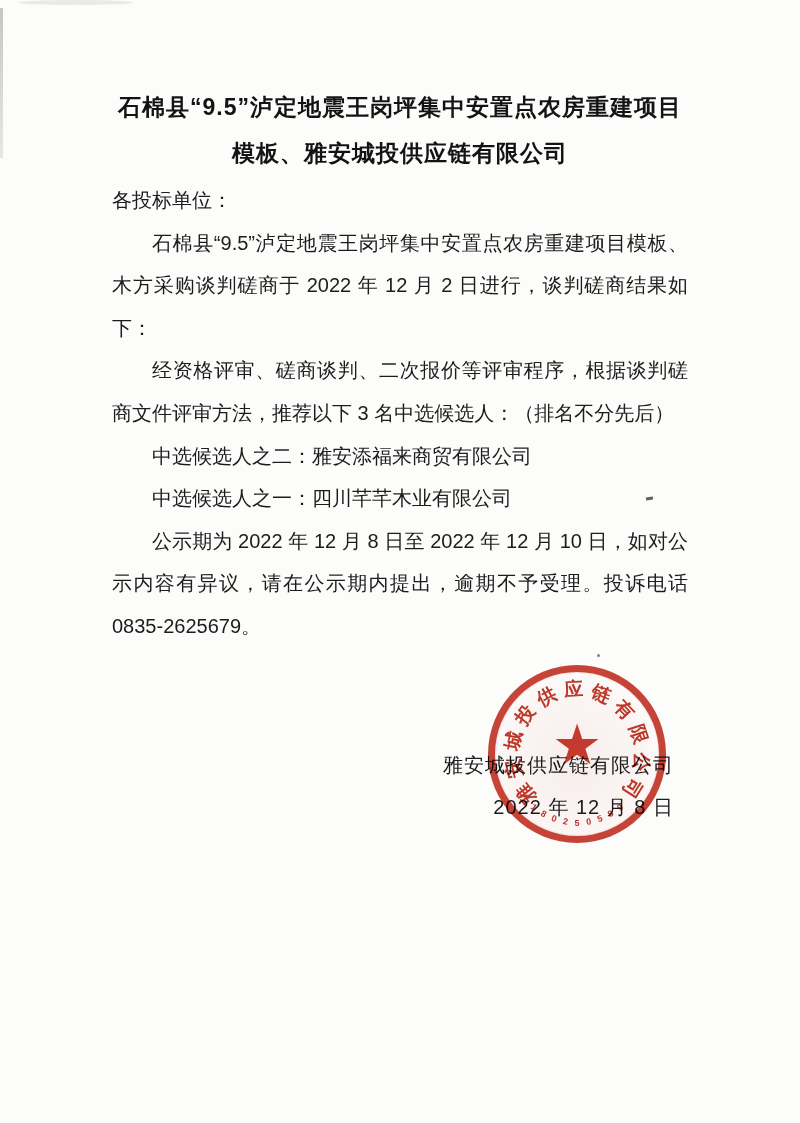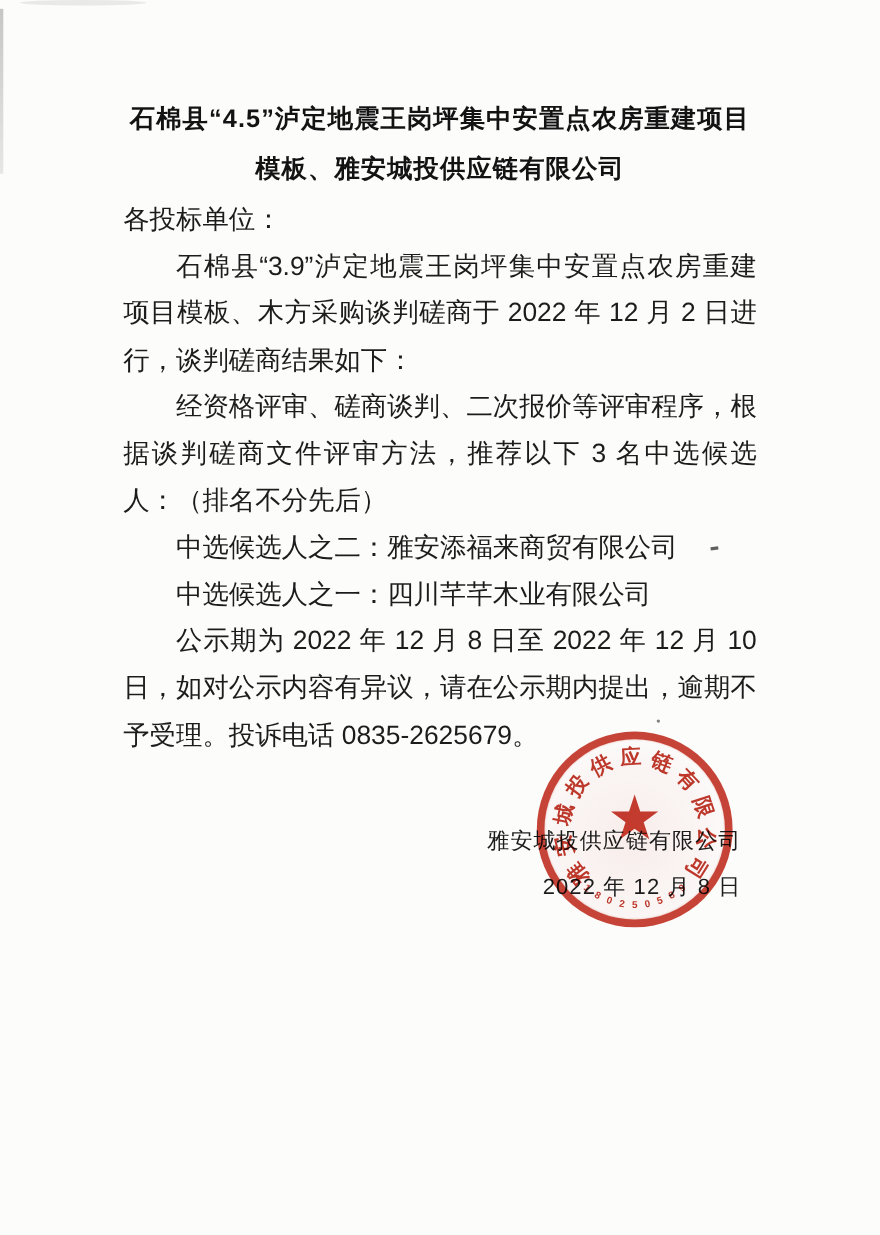--- a/index.html
+++ b/index.html
@@ -33,21 +33,21 @@
   
   .title-block {
     position: absolute; top: 84px; left: 0; right: 0;
     text-align: center; font-size: 23px; font-weight: 700;
     line-height: 46px; color: #131313; letter-spacing: 1px;
   }
   .title-line { display: block; }
   
   .body-block {
     position: absolute; top: 179px; left: 112px; width: 576px;
-    font-size: 24px; line-height: 42.6px; text-align: justify;
+    font-size: 20px; line-height: 42.6px; text-align: justify;
     color: #1c1c1c;
   }
   .body-block p { margin: 0; }
   .indent { text-indent: 2em; }
   
   .signature-block {
     position: absolute; right: 126px; top: 744px;
     text-align: right; color: #1c1c1c; z-index: 1;
   }
   .sig-company { font-size: 20px; line-height: 42px; letter-spacing: 1px; }
@@ -81,27 +81,27 @@
 <body>
 
 <div class="page">
 
   <div class="edge-streak"></div>
   <div class="top-smudge"></div>
   <div class="speck-a"></div>
   <div class="speck-b"></div>
 
   <div class="title-block">
-    <span class="title-line">石棉县“4.5”泸定地震王岗坪集中安置点农房重建项目</span>
+    <span class="title-line">石棉县“9.5”泸定地震王岗坪集中安置点农房重建项目</span>
     <span class="title-line">模板、雅安城投供应链有限公司</span>
   </div>
 
   <div class="body-block">
     <p>各投标单位：</p>
-    <p class="indent">石棉县“3.9”泸定地震王岗坪集中安置点农房重建项目模板、木方采购谈判磋商于 2022 年 12 月 2 日进行，谈判磋商结果如下：</p>
+    <p class="indent">石棉县“9.5”泸定地震王岗坪集中安置点农房重建项目模板、木方采购谈判磋商于 2022 年 12 月 2 日进行，谈判磋商结果如下：</p>
     <p class="indent">经资格评审、磋商谈判、二次报价等评审程序，根据谈判磋商文件评审方法，推荐以下 3 名中选候选人：（排名不分先后）</p>
     <p class="indent"><span>中选候选人之二：</span><span>雅安添福来商贸有限公司</span></p>
     <p class="indent"><span>中选候选人之一：</span><span>四川芊芊木业有限公司</span></p>
     <p class="indent">公示期为 2022 年 12 月 8 日至 2022 年 12 月 10 日，如对公示内容有异议，请在公示期内提出，逾期不予受理。投诉电话 0835-2625679。</p>
   </div>
 
   <div class="signature-block">
     <div class="sig-company">雅安城投供应链有限公司</div>
     <div class="sig-date">2022 年 12 月 8 日</div>
   </div>

